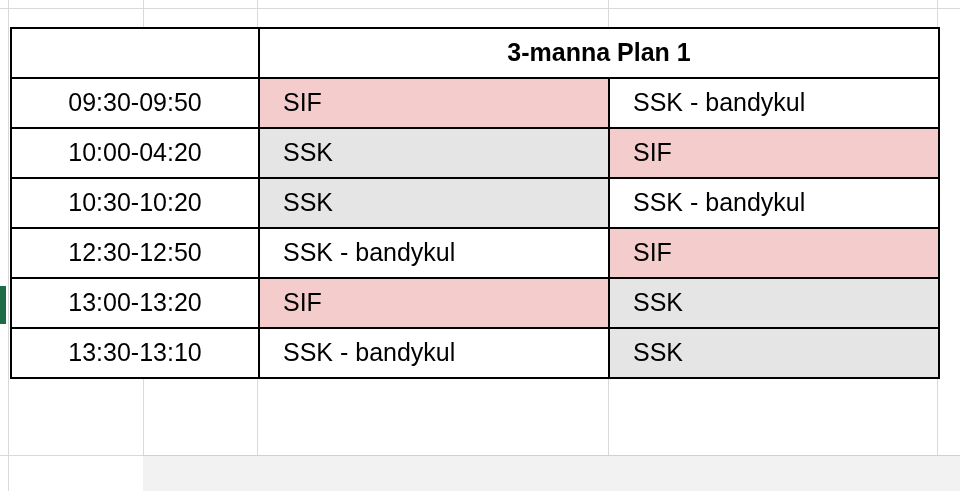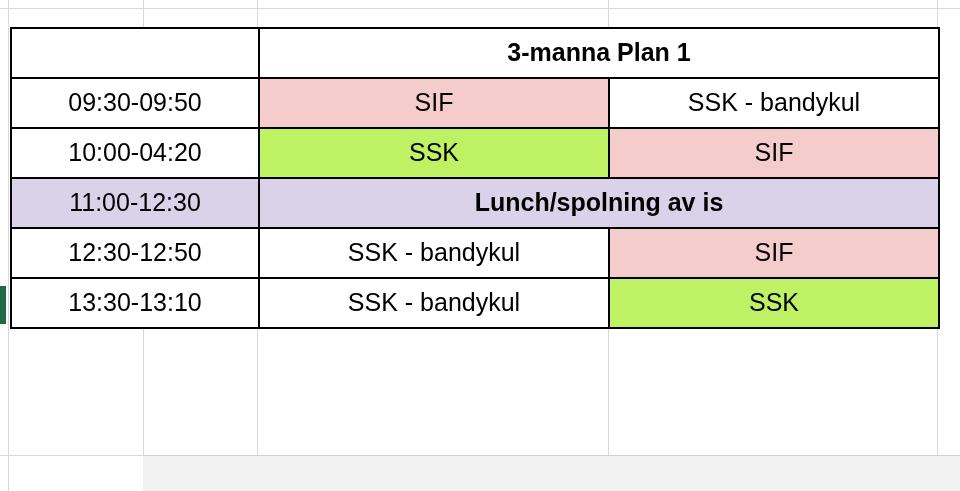--- a/index.html
+++ b/index.html
@@ -81,31 +81,31 @@
     overflow: hidden;
   }
   col.c-time { width: 248px; }
   col.c-a    { width: 350px; }
   col.c-b    { width: 330px; }
 
   .time-cell {
     text-align: center;
     padding-left: 8px;
   }
-  .center { text-align: center; }
+  .center { }
   .bold { font-weight: bold; }
 
   .title-cell {
     text-align: center;
     font-weight: bold;
     font-size: 27px;
   }
 
   .bg-pink   { background: #f4cccc; }
-  .bg-blue   { background: #bef264; }
+  .bg-blue   { background: #e5e5e5; }
   .bg-purple { background: #d9d2e9; }
   .bg-white  { background: #ffffff; }
 </style>
 </head>
 <body>
 
 <div class="sheet-bg">
   <div class="grid-line-v" style="left:8px;"></div>
   <div class="grid-line-v" style="left:143px;"></div>
   <div class="grid-line-v" style="left:257px;"></div>
@@ -136,32 +136,38 @@
         <td class="center bg-pink">SIF</td>
         <td class="center bg-white">SSK - bandykul</td>
       </tr>
 
       <tr>
         <td class="time-cell bg-white">10:00-04:20</td>
         <td class="center bg-blue">SSK</td>
         <td class="center bg-pink">SIF</td>
       </tr>
 
+      <tr>
+        <td class="time-cell bg-white">10:30-10:20</td>
+        <td class="center bg-blue">SSK</td>
+        <td class="center bg-white">SSK - bandykul</td>
+      </tr>
 
-      <tr>
-        <td class="time-cell bg-purple">11:00-12:30</td>
-        <td class="center bold bg-purple" colspan="2">Lunch/spolning av is</td>
-      </tr>
 
       <tr>
         <td class="time-cell bg-white">12:30-12:50</td>
         <td class="center bg-white">SSK - bandykul</td>
         <td class="center bg-pink">SIF</td>
       </tr>
 
+      <tr>
+        <td class="time-cell bg-white">13:00-13:20</td>
+        <td class="center bg-pink">SIF</td>
+        <td class="center bg-blue">SSK</td>
+      </tr>
 
       <tr>
         <td class="time-cell bg-white">13:30-13:10</td>
         <td class="center bg-white">SSK - bandykul</td>
         <td class="center bg-blue">SSK</td>
       </tr>
     </tbody>
   </table>
 </div>
 

